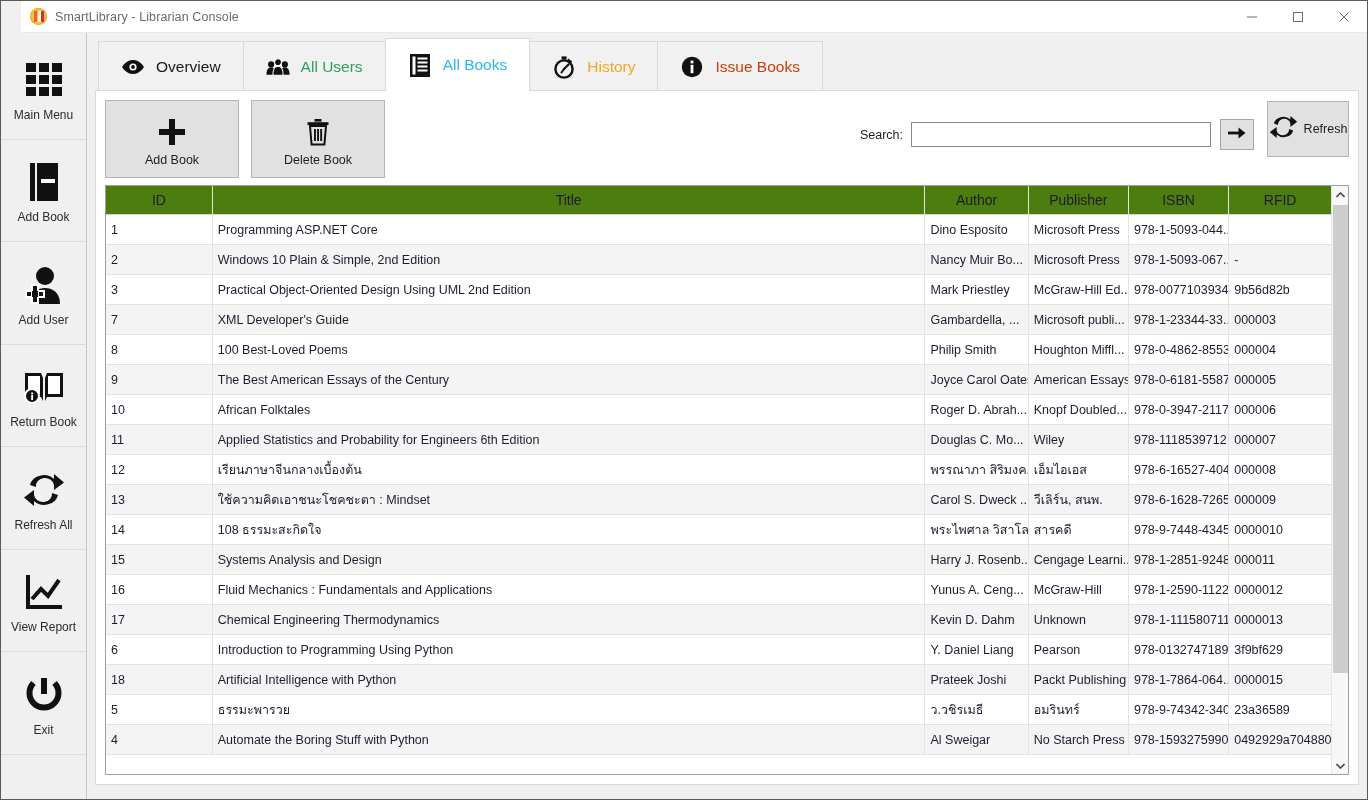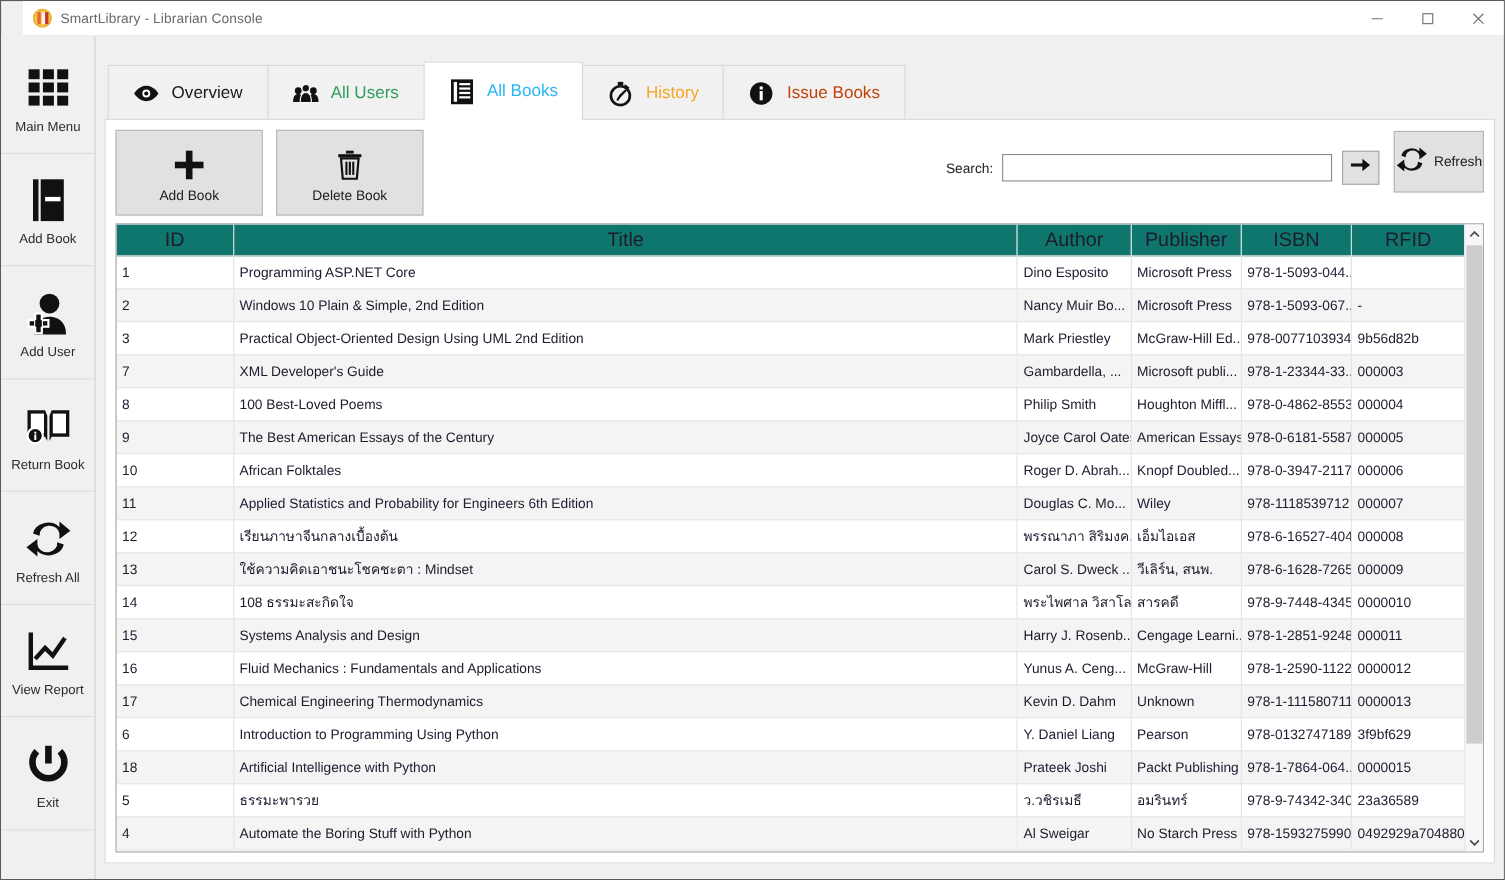--- a/index.html
+++ b/index.html
@@ -60,21 +60,21 @@
     display:flex;flex-direction:column;align-items:center;justify-content:center;
     border-bottom:1px solid #dcdcdc;
     box-sizing:border-box;
   }
   .side-glyph{height:52px;display:flex;align-items:center;justify-content:center;}
   .side-label{font-size:12px;color:#2b2b2b;margin-top:2px;line-height:14px;}
   
   .main{
     flex:1 1 auto;min-width:0;display:flex;flex-direction:column;
     background:#f0f0f0;
-    padding:24px 8px 14px 8px;box-sizing:border-box;
+    padding:6px 8px 14px 8px;box-sizing:border-box;
   }
   
   .tabstrip{
     height:52px;flex:0 0 52px;display:flex;align-items:flex-end;
     position:relative;
     padding-left:3px;
   }
   .tabstrip:after{
     content:"";position:absolute;left:0;right:0;bottom:0;height:0;
   }
@@ -143,22 +143,22 @@
   }
   .grid{
     flex:1 1 auto;min-width:0;
     display:flex;flex-direction:column;
   }
   table.bookgrid{
     border-collapse:collapse;table-layout:fixed;width:100%;
     font-size:12.5px;color:#1c1c2e;
   }
   table.bookgrid th{
-    font-weight:normal;font-size:18px;color:#1c1c2e;
-    background:#0f766e;
+    font-weight:normal;font-size:14px;color:#1c1c2e;
+    background:#4d7c0f;
     height:28px;
     border-right:1px solid #e3e3e3;
     border-bottom:1px solid #d6d6d6;
     text-align:center;
     padding:0;
   }
   table.bookgrid th:last-child{border-right:none;}
   table.bookgrid td{
     height:29px;
     border-right:1px solid #e3e3e3;

